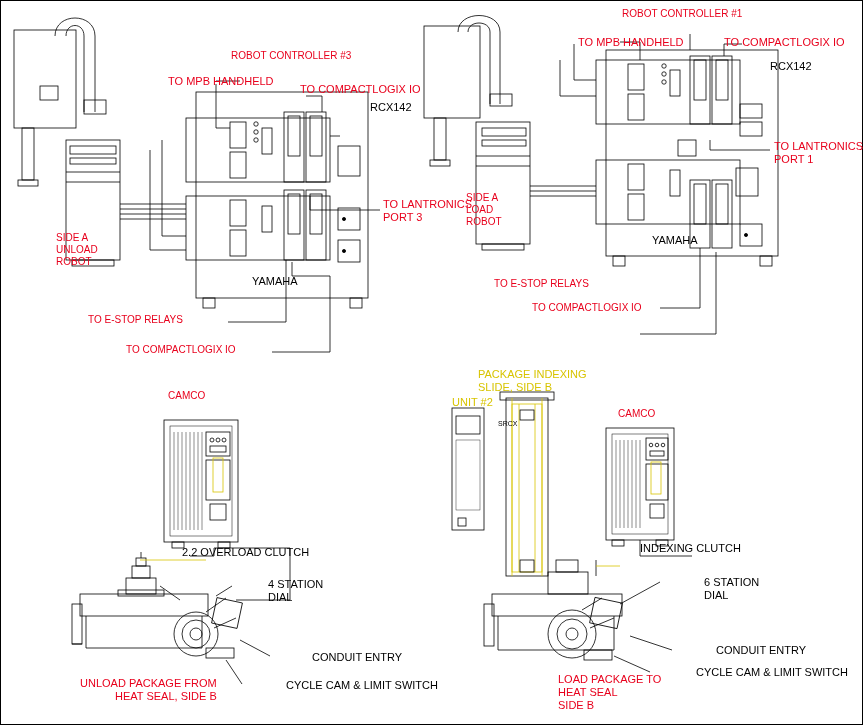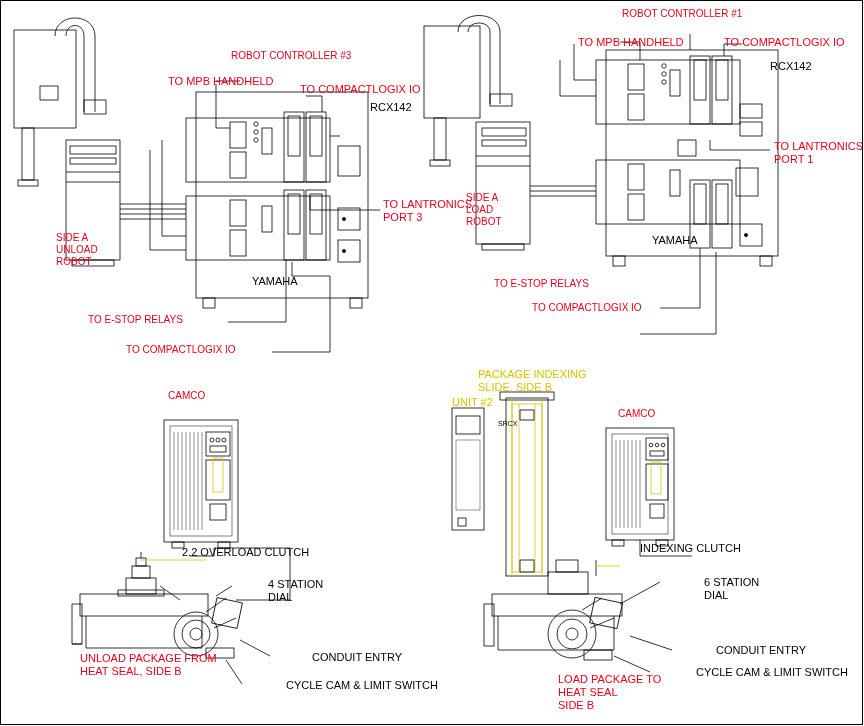--- a/index.html
+++ b/index.html
@@ -288,21 +288,21 @@
 ROBOT</div>
   <div class="lbl red med" style="left:494px;top:278px;">TO E-STOP RELAYS</div>
   <div class="lbl red med" style="left:532px;top:302px;">TO COMPACTLOGIX IO</div>
 
   <div class="lbl red big" style="left:168px;top:390px;">CAMCO</div>
   <div class="lbl blk sm" style="left:142px;top:546px;">2.2 OVERLOAD CLUTCH</div>
   <div class="lbl blk sm" style="left:228px;top:578px;">4 STATION
 DIAL</div>
   <div class="lbl blk sm" style="left:272px;top:651px;">CONDUIT ENTRY</div>
   <div class="lbl blk sm" style="left:246px;top:679px;">CYCLE CAM &amp; LIMIT SWITCH</div>
-  <div class="lbl red sm" style="left:80px;top:652px;">UNLOAD PACKAGE FROM
+  <div class="lbl red sm" style="left:80px;top:677px;text-align:right;">UNLOAD PACKAGE FROM
 HEAT SEAL, SIDE B</div>
 
   <div class="lbl yel sm" style="left:478px;top:368px;">PACKAGE INDEXING
 SLIDE, SIDE B</div>
   <div class="lbl yel sm" style="left:452px;top:396px;">UNIT #2</div>
   <div class="lbl blk xs" style="left:458px;top:420px;">SRCX</div>
   <div class="lbl red med" style="left:618px;top:408px;">CAMCO</div>
   <div class="lbl blk sm" style="left:600px;top:542px;">INDEXING CLUTCH</div>
   <div class="lbl blk sm" style="left:632px;top:576px;margin-left:32px;">6 STATION
 DIAL</div>

